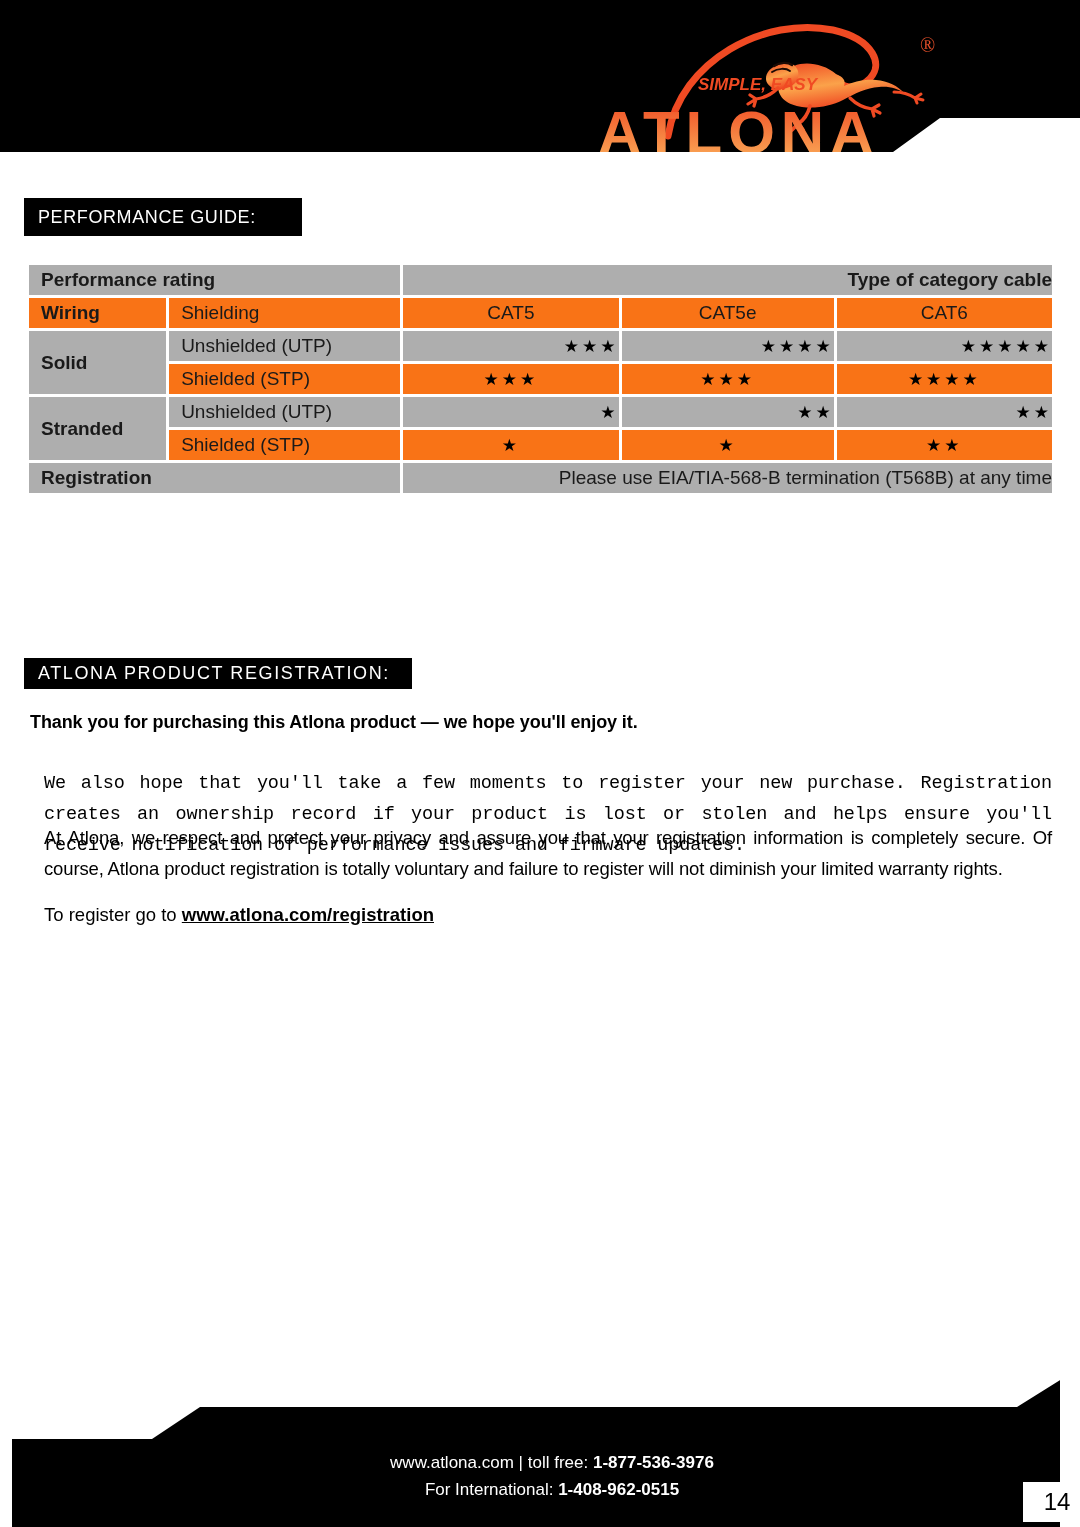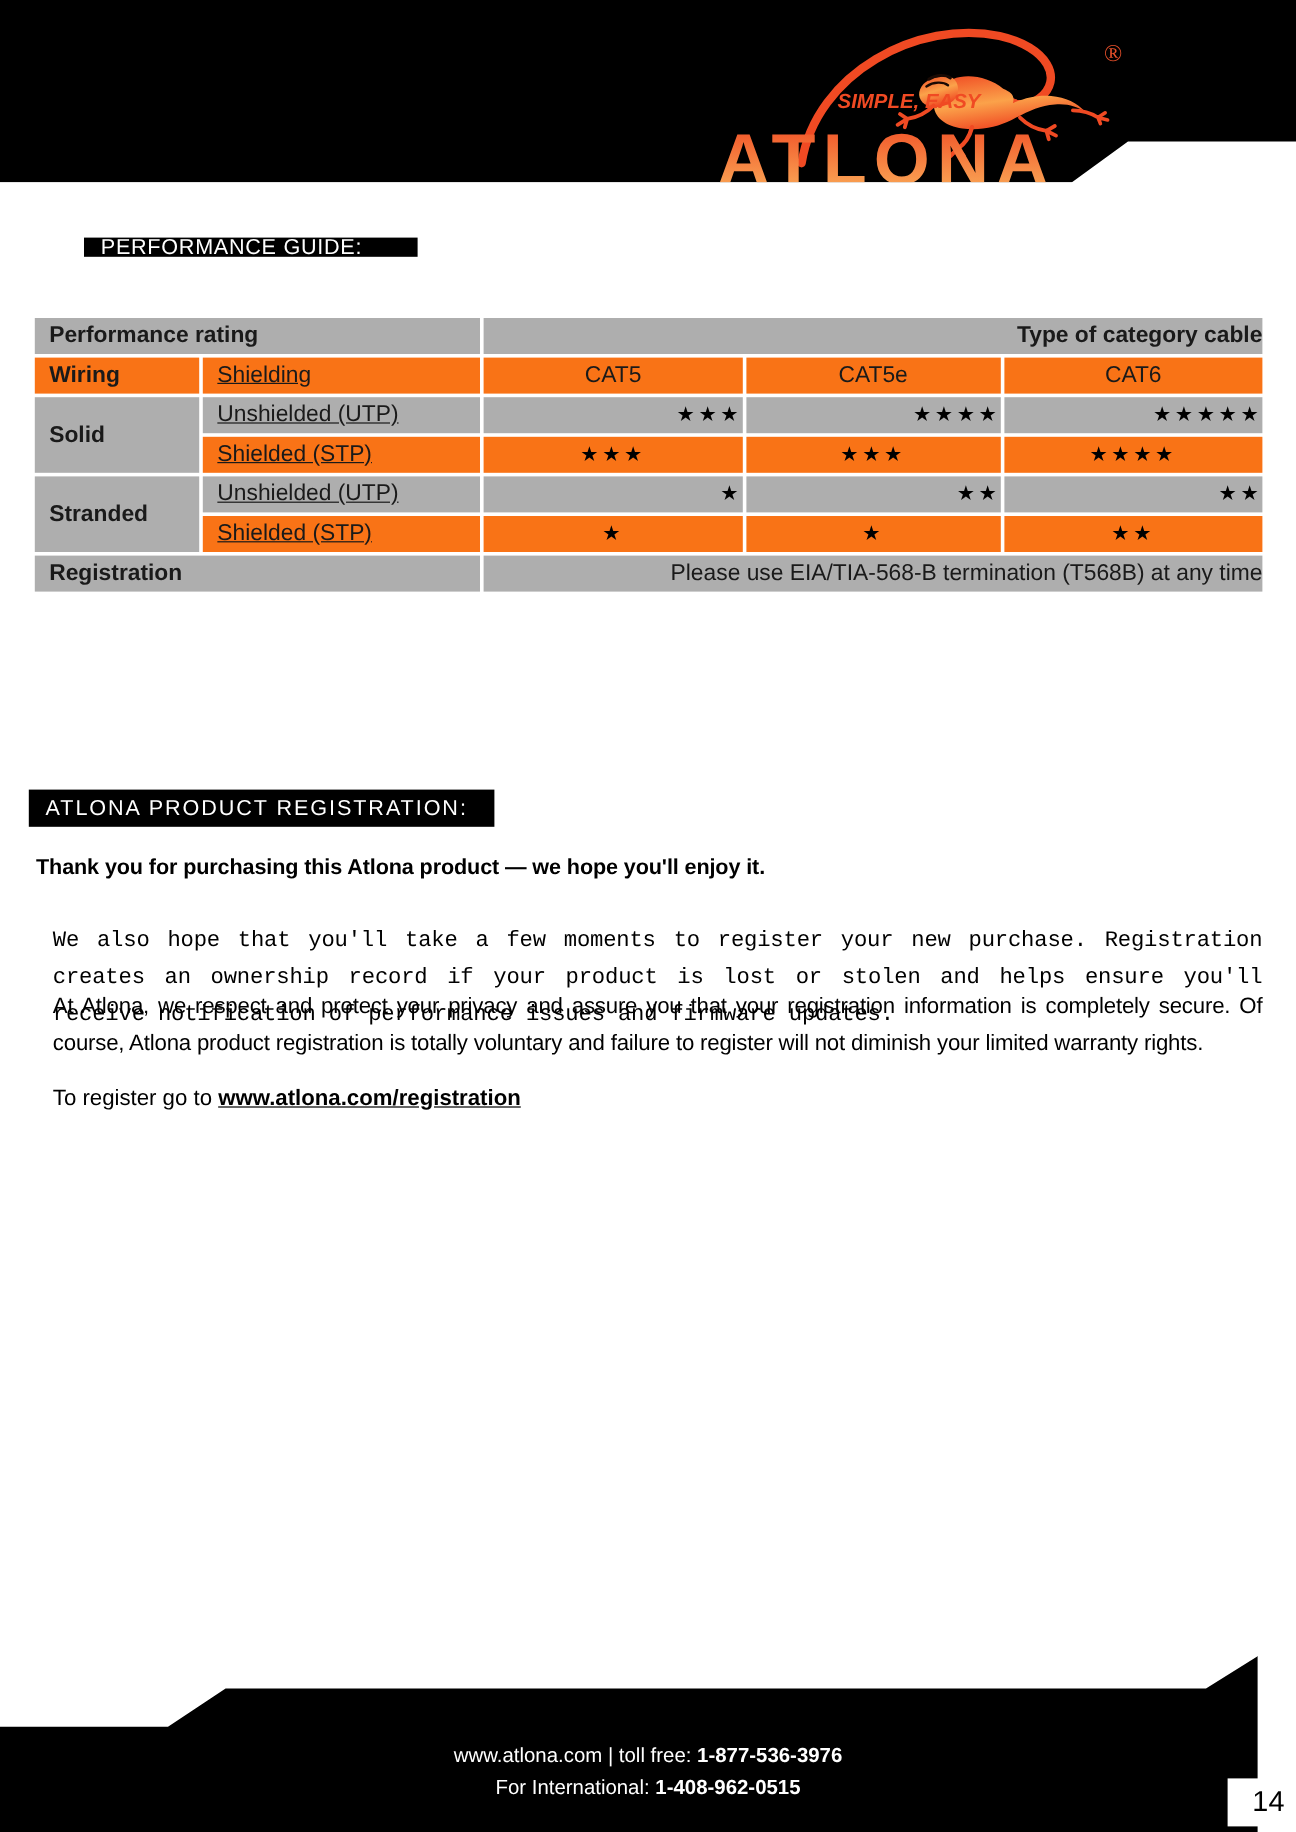--- a/index.html
+++ b/index.html
@@ -49,21 +49,21 @@
     position: absolute;
     background: #000000;
     color: #ffffff;
     font-size: 18px;
     letter-spacing: 0.6px;
     display: flex;
     align-items: center;
     padding-left: 14px;
     box-sizing: border-box;
   }
-  #perf-label { left: 24px; top: 198px; width: 278px; height: 16px; margin-left: 46px; }
+  #perf-label { left: 24px; top: 198px; width: 278px; height: 38px; }
   #reg-label  { left: 24px; top: 658px; width: 388px; height: 31px; letter-spacing: 1.6px; }
 
   
   .perf-table {
     position: absolute;
     left: 26px;
     top: 262px;
     width: 1029px;
     border-collapse: separate;
     border-spacing: 3px 3px;
@@ -82,21 +82,20 @@
   .perf-table td.dark { background: #aeaeae; text-align: right; }
   .perf-table td.lbl {
     text-align: left;
     padding-left: 12px;
     font-weight: bold;
     font-size: 19px;
   }
   .perf-table td.sub {
     text-align: left;
     padding-left: 12px;
-    text-decoration: underline;
   }
   .perf-table td.wide-head {
     font-weight: bold;
     font-size: 19px;
   }
   .stars {
     font-size: 17px;
     letter-spacing: 3px;
     color: #000000;
     line-height: 1;
@@ -135,21 +134,21 @@
     font-size: 18.5px;
   }
   .register-line b {
     font-weight: bold;
     text-decoration: underline;
   }
 
   
   .footer {
     position: absolute;
-    left: 0;
+    left: 12px;
     bottom: 0;
     width: 1048px;
     height: 150px;
     background: #000000;
     -webkit-clip-path: polygon(0 62px, 140px 62px, 188px 30px, 1005px 30px, 1053px 0, 1080px 0, 1080px 150px, 0 150px);
     clip-path: polygon(0 62px, 140px 62px, 188px 30px, 1005px 30px, 1053px 0, 1080px 0, 1080px 150px, 0 150px);
   }
   .footer-text {
     position: absolute;
     left: 0;

